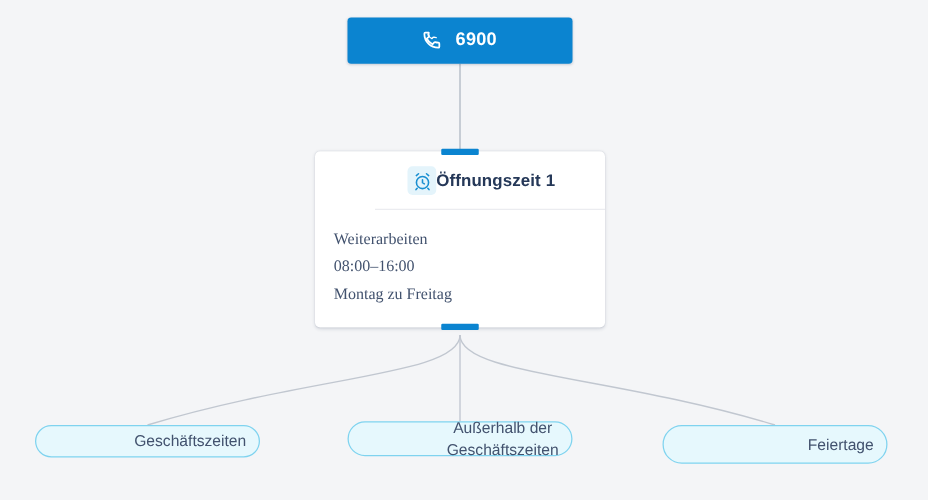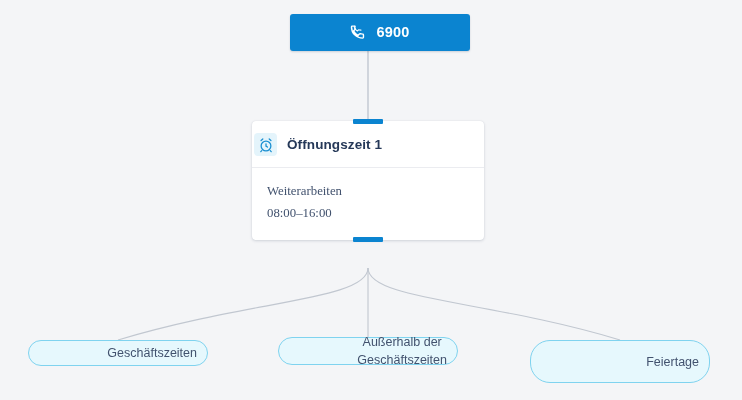--- a/index.html
+++ b/index.html
@@ -42,21 +42,20 @@
     height: 37px;
     background: #0b84d0;
     border-radius: 3px;
     display: flex;
     align-items: center;
     justify-content: center;
     gap: 9px;
     z-index: 3;
     box-shadow: 0 1px 2px rgba(16,40,70,0.18);
     cursor: pointer;
-    margin-left: 12px;
   }
   .phone-node .label {
     color: #ffffff;
     font-size: 14.5px;
     font-weight: 600;
     letter-spacing: 0.2px;
     line-height: 1;
   }
   .phone-icon {
     width: 17px;
@@ -84,23 +83,23 @@
     background: #0b84d0;
     border-radius: 1px;
     z-index: 4;
   }
   .card-tab.top { top: -2px; }
   .card-tab.bottom { bottom: -2px; }
 
   .card-header {
     display: flex;
     align-items: center;
-    gap: 10px;
-    padding: 12px 14px 11px 2px;
+    padding: 12px 14px 11px 26px;
     border-bottom: 1px solid #ebecf0;
+    margin-left: 48px;
   }
   .clock-badge {
     width: 23px;
     height: 23px;
     border-radius: 4px;
     background: #e4f4fb;
     display: flex;
     align-items: center;
     justify-content: center;
     flex: 0 0 auto;
@@ -157,21 +156,21 @@
     left: 278px;
     top: 337px;
     width: 180px;
     height: 28px;
     border-radius: 22px;
   }
   #pill-holiday {
     left: 530px;
     top: 340px;
     width: 180px;
-    height: 43px;
+    height: 31px;
   }
 </style>
 </head>
 <body>
 
 <div id="canvas">
 
   <svg class="edges" viewBox="0 0 742 400" width="742" height="400">
 
     <path d="M368,51 L368,121" stroke="#c1c7d0" stroke-width="1.4" fill="none"></path>
@@ -210,20 +209,21 @@
           <path d="M5.6 20.4 4.2 22"></path>
           <path d="M18.4 20.4 19.8 22"></path>
         </svg>
       </span>
       <span class="card-title">Öffnungszeit 1</span>
     </div>
 
     <div class="card-body">
       <span class="line">Weiterarbeiten</span>
       <span class="line">08:00–16:00</span>
+      <span class="line">Montag zu Freitag</span>
     </div>
 
     <div class="card-tab bottom"></div>
   </div>
 
   <div class="pill" id="pill-business">
     <span class="ptext">Geschäftszeiten</span>
   </div>
 
   <div class="pill" id="pill-after">

